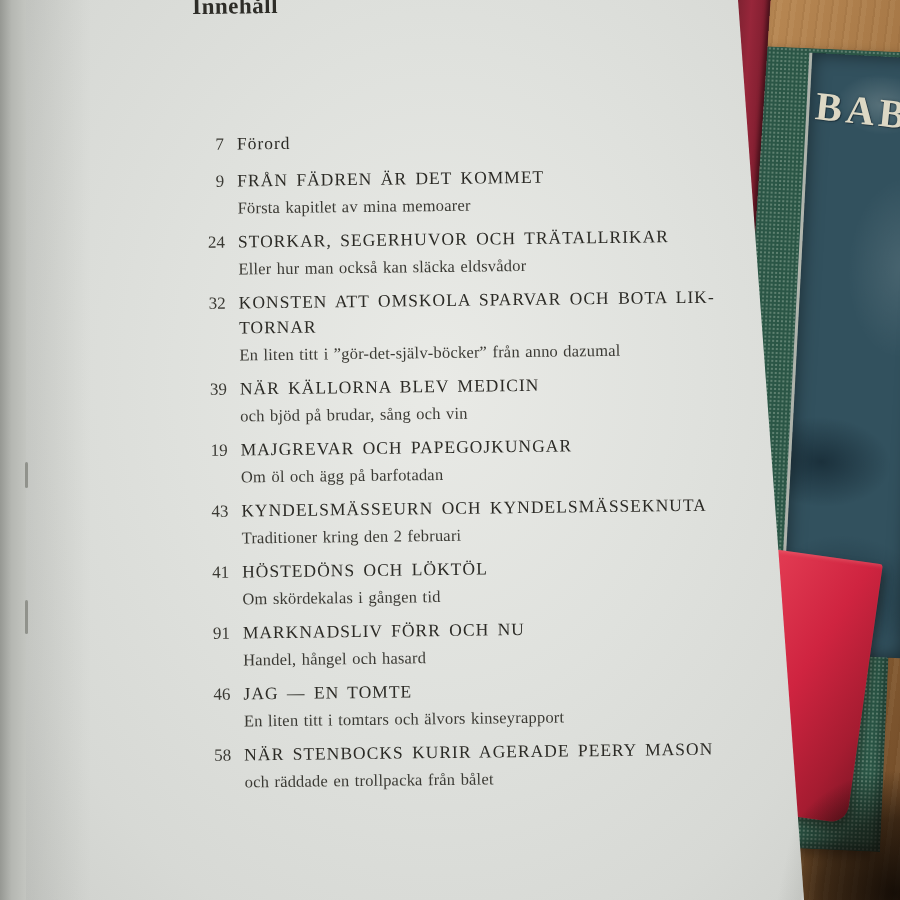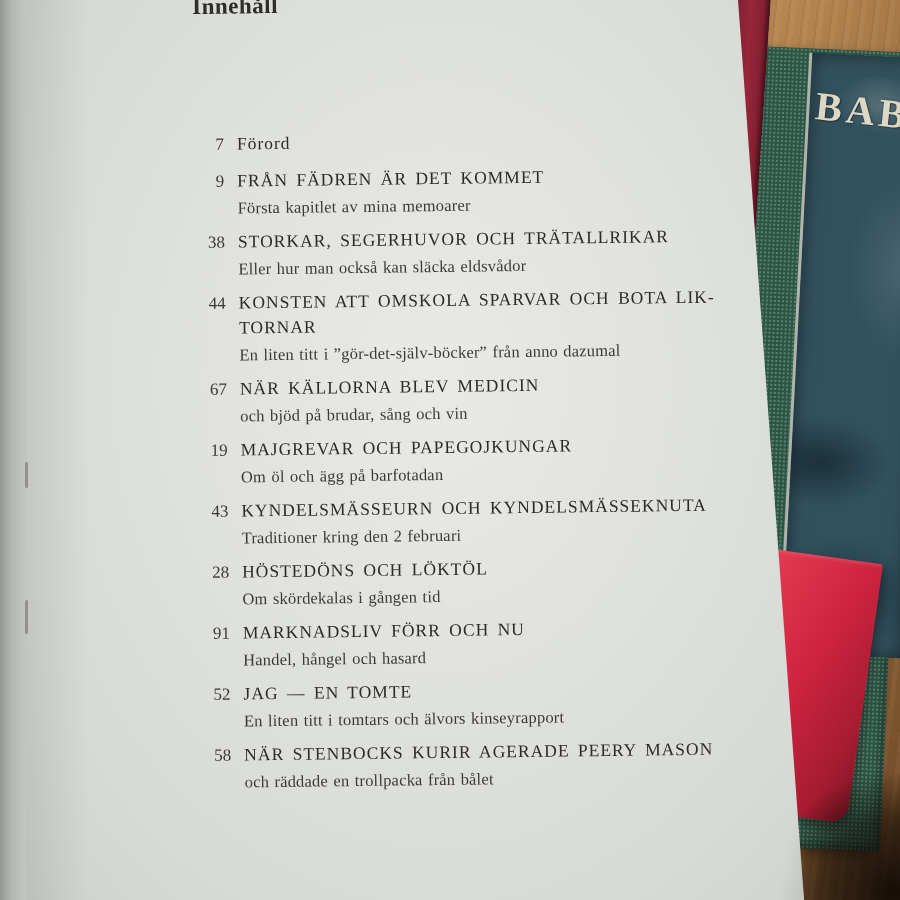--- a/index.html
+++ b/index.html
@@ -134,37 +134,37 @@
 
       <div class="entry">
         <div class="num">9</div>
         <div class="body">
           <div class="t">FRÅN FÄDREN ÄR DET KOMMET</div>
           <div class="s">Första kapitlet av mina memoarer</div>
         </div>
       </div>
 
       <div class="entry">
-        <div class="num">38</div>
+        <div class="num">24</div>
         <div class="body">
           <div class="t">STORKAR, SEGERHUVOR OCH TRÄTALLRIKAR</div>
           <div class="s">Eller hur man också kan släcka eldsvådor</div>
         </div>
       </div>
 
       <div class="entry">
-        <div class="num">44</div>
+        <div class="num">32</div>
         <div class="body">
           <div class="t">KONSTEN ATT OMSKOLA SPARVAR OCH BOTA LIK-TORNAR</div>
           <div class="s">En liten titt i ”gör-det-själv-böcker” från anno dazumal</div>
         </div>
       </div>
 
       <div class="entry">
-        <div class="num">67</div>
+        <div class="num">39</div>
         <div class="body">
           <div class="t">NÄR KÄLLORNA BLEV MEDICIN</div>
           <div class="s">och bjöd på brudar, sång och vin</div>
         </div>
       </div>
 
       <div class="entry">
         <div class="num">19</div>
         <div class="body">
           <div class="t">MAJGREVAR OCH PAPEGOJKUNGAR</div>
@@ -174,37 +174,37 @@
 
       <div class="entry">
         <div class="num">43</div>
         <div class="body">
           <div class="t">KYNDELSMÄSSEURN OCH KYNDELSMÄSSEKNUTA</div>
           <div class="s">Traditioner kring den 2 februari</div>
         </div>
       </div>
 
       <div class="entry">
-        <div class="num">28</div>
+        <div class="num">41</div>
         <div class="body">
           <div class="t">HÖSTEDÖNS OCH LÖKTÖL</div>
           <div class="s">Om skördekalas i gången tid</div>
         </div>
       </div>
 
       <div class="entry">
         <div class="num">91</div>
         <div class="body">
           <div class="t">MARKNADSLIV FÖRR OCH NU</div>
           <div class="s">Handel, hångel och hasard</div>
         </div>
       </div>
 
       <div class="entry">
-        <div class="num">52</div>
+        <div class="num">46</div>
         <div class="body">
           <div class="t">JAG — EN TOMTE</div>
           <div class="s">En liten titt i tomtars och älvors kinseyrapport</div>
         </div>
       </div>
 
       <div class="entry">
         <div class="num">58</div>
         <div class="body">
           <div class="t">NÄR STENBOCKS KURIR AGERADE PEERY MASON</div>

